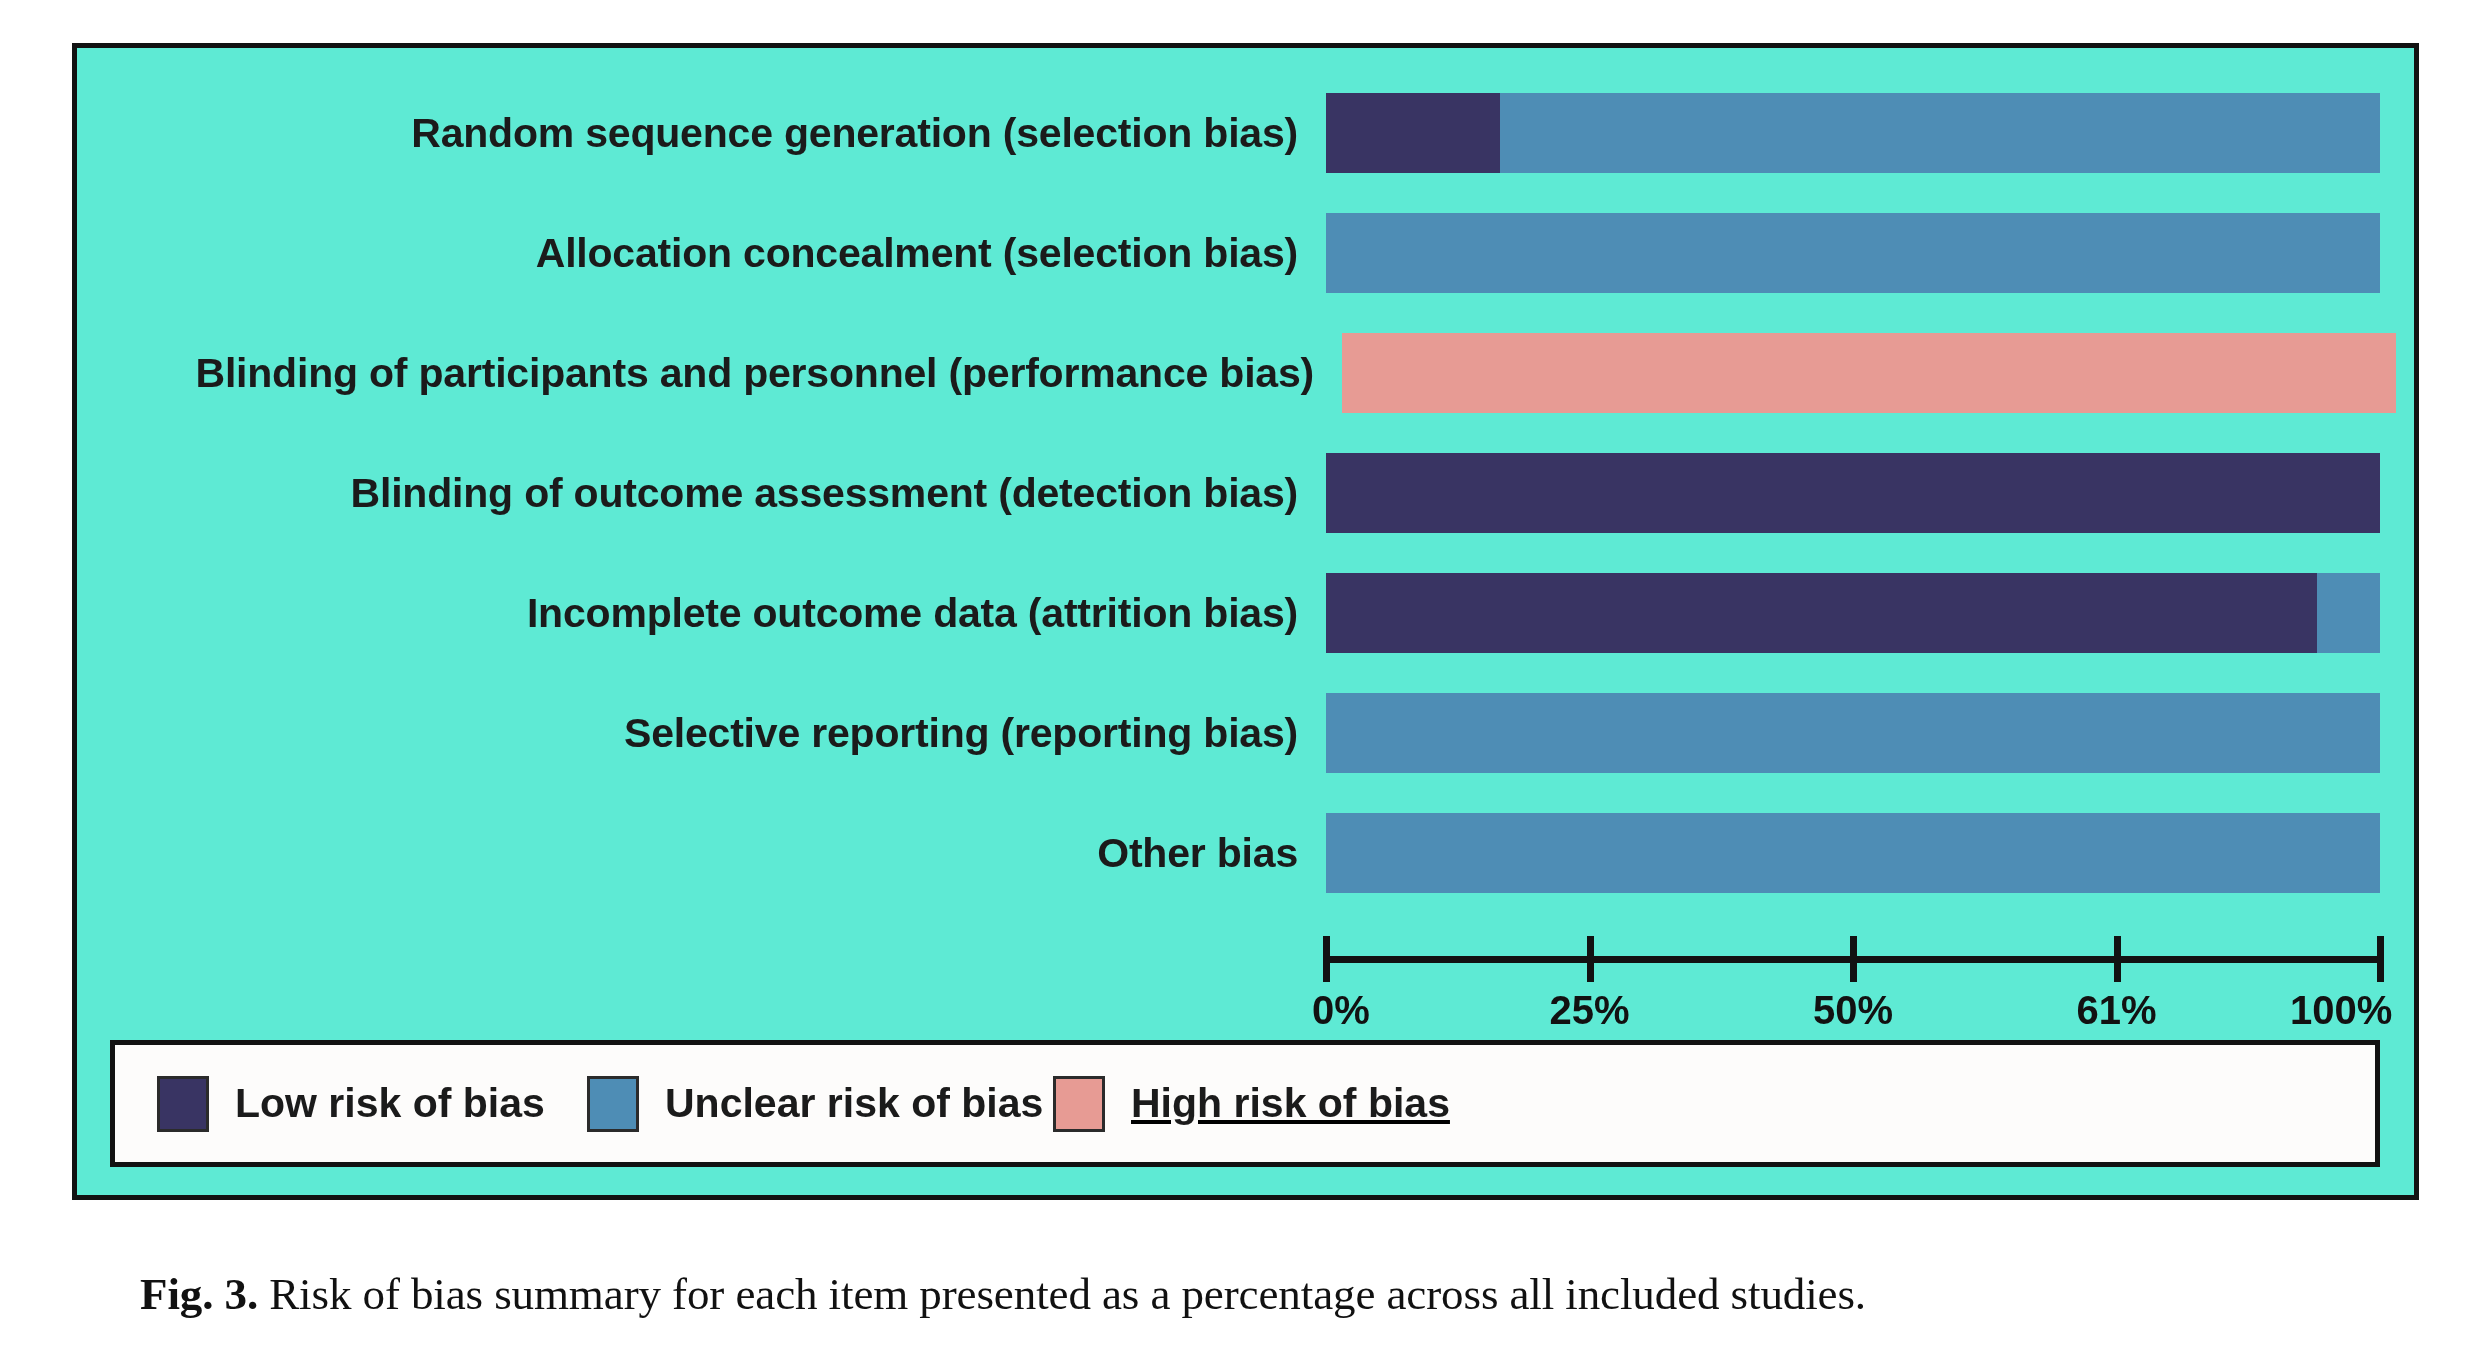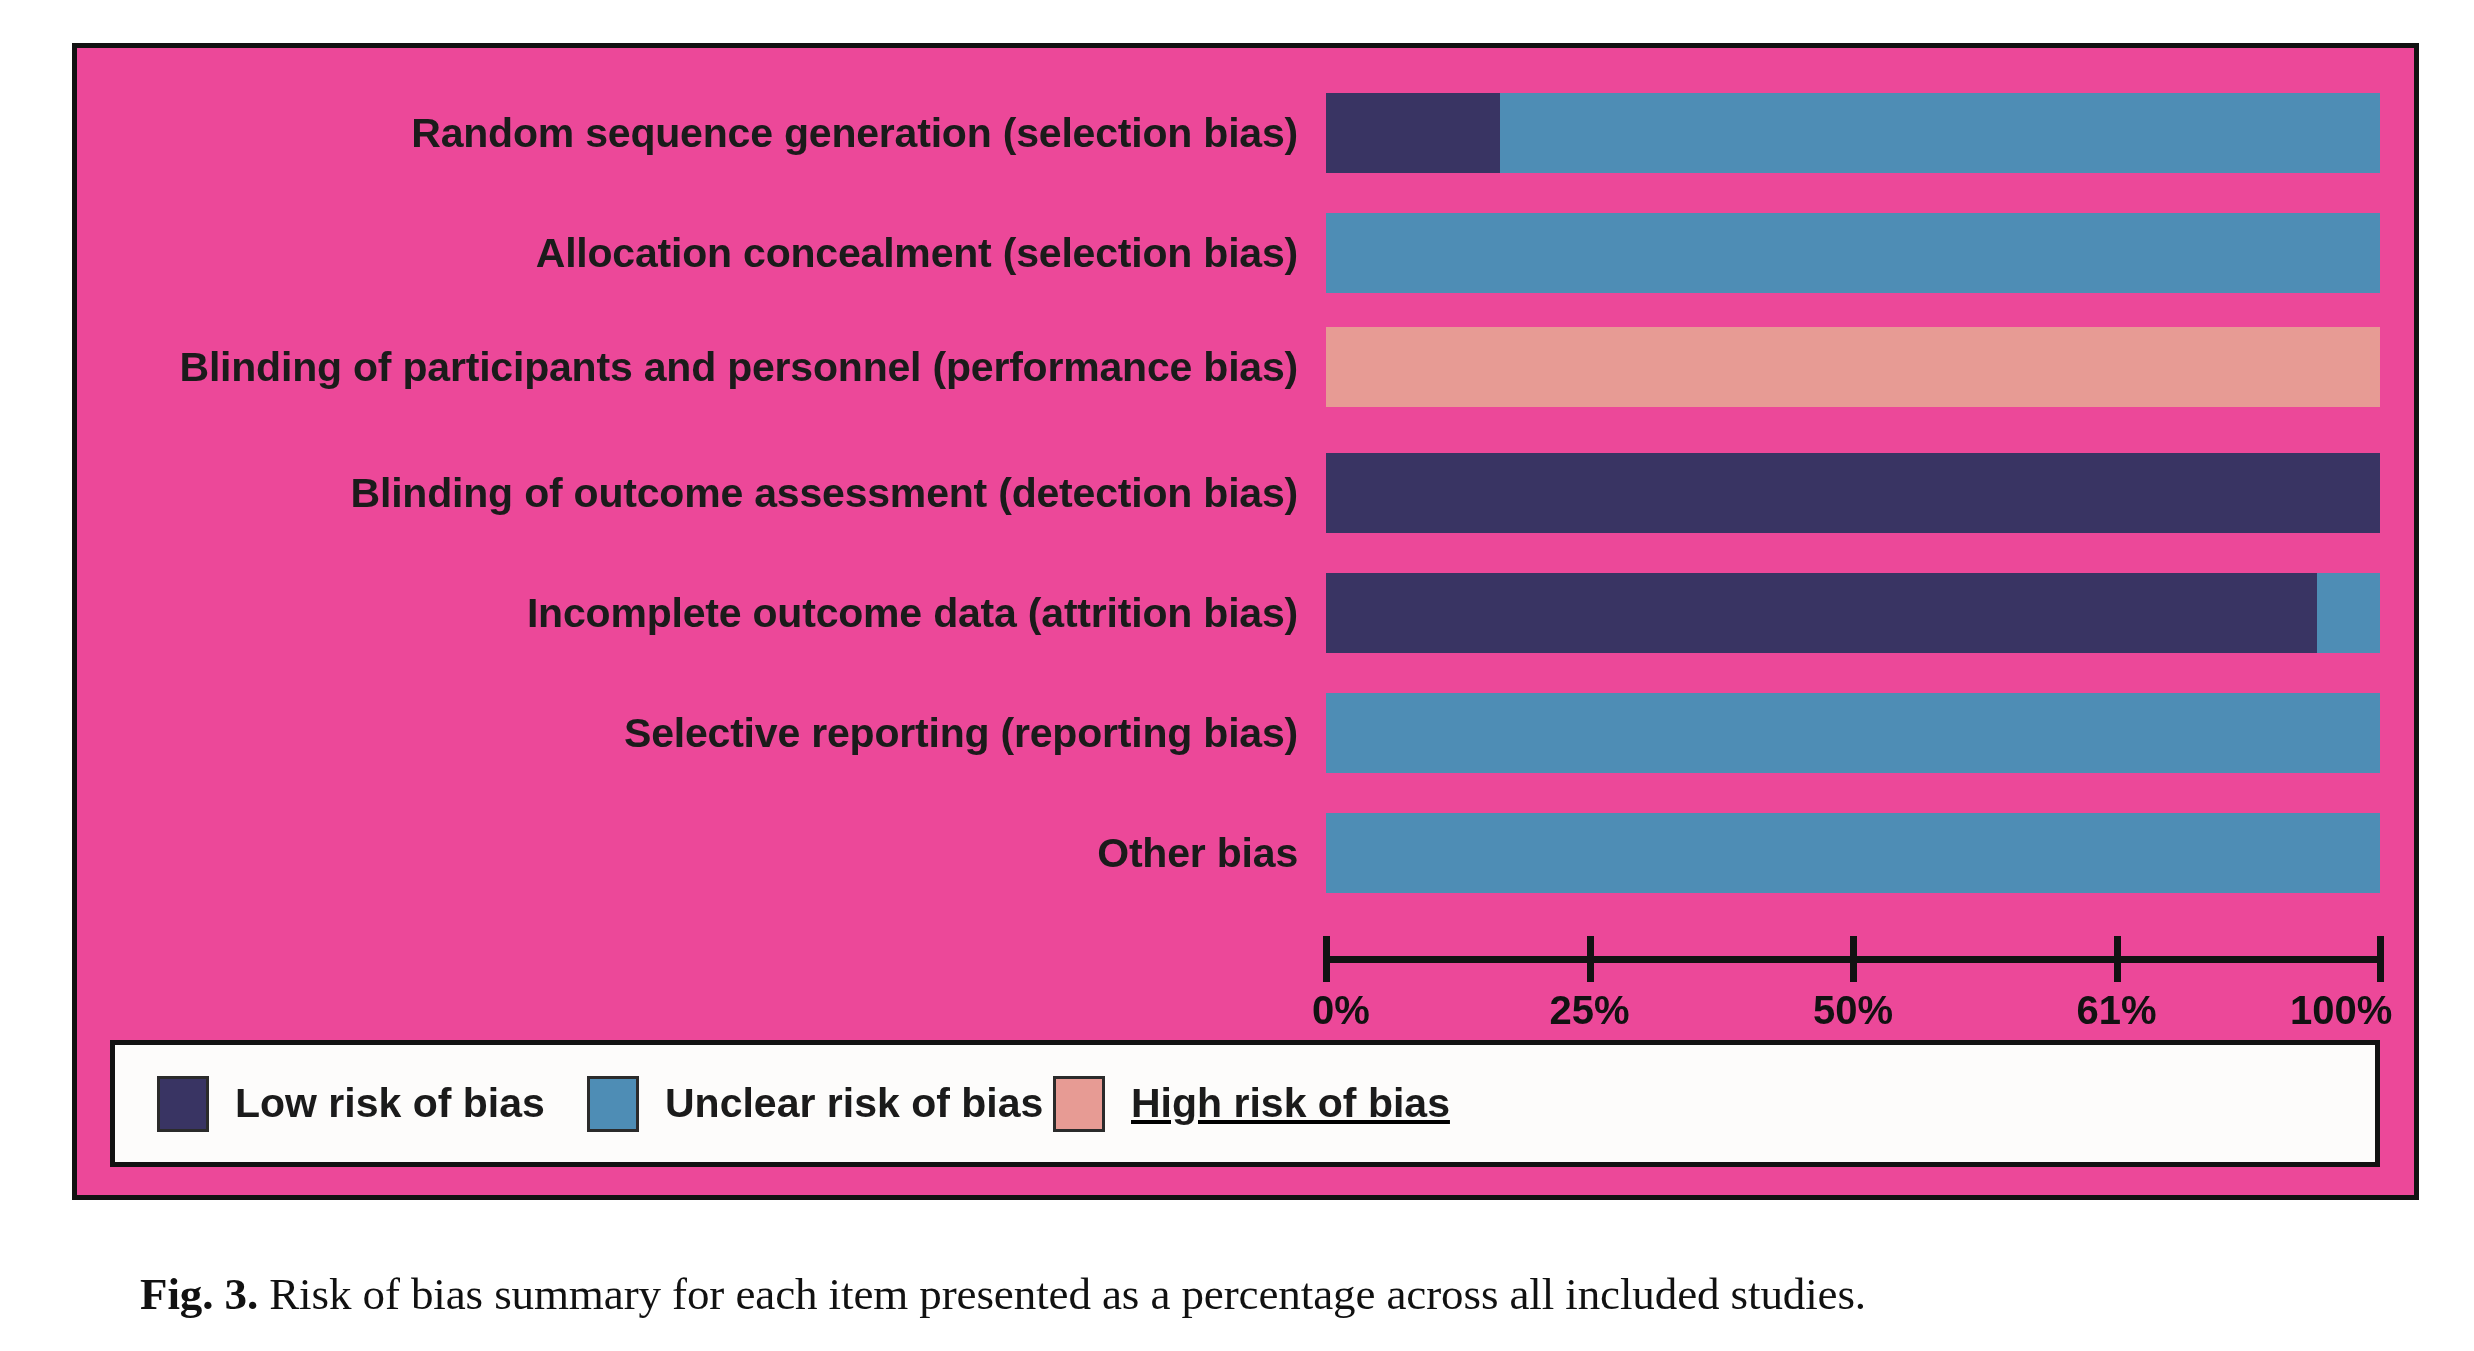--- a/index.html
+++ b/index.html
@@ -17,21 +17,21 @@
 
   
   #figure-frame {
     position: absolute;
     left: 72px;
     top: 43px;
     width: 2347px;
     height: 1157px;
     box-sizing: border-box;
     border: 5px solid #121212;
-    background: #ec4899;
+    background: #5eead4;
   }
 
   
   #plot-area {
     position: absolute;
     left: 0px;
     top: 0px;
     right: 0px;
     height: 900px;
   }
@@ -172,21 +172,21 @@
           <div class="seg seg-low" style="width: 16.5%; background: rgb(57, 52, 99);"></div>
           <div class="seg seg-unclear" style="width: 83.5%; background: rgb(78, 141, 181);"></div>
         </div>
       </div>
       <div class="bar-row" style="top: 165px;">
         <div class="row-label">Allocation concealment (selection bias)</div>
         <div class="bar-track">
           <div class="seg seg-unclear" style="width: 100%; background: rgb(78, 141, 181);"></div>
         </div>
       </div>
-      <div class="bar-row" style="top: 279px;">
+      <div class="bar-row" style="top: 285px; margin-left: 16px;">
         <div class="row-label">Blinding of participants and personnel (performance bias)</div>
         <div class="bar-track">
           <div class="seg seg-high" style="width: 100%; background: rgb(231, 155, 148);"></div>
         </div>
       </div>
       <div class="bar-row" style="top: 405px;">
         <div class="row-label">Blinding of outcome assessment (detection bias)</div>
         <div class="bar-track">
           <div class="seg seg-low" style="width: 100%; background: rgb(57, 52, 99);"></div>
         </div>

